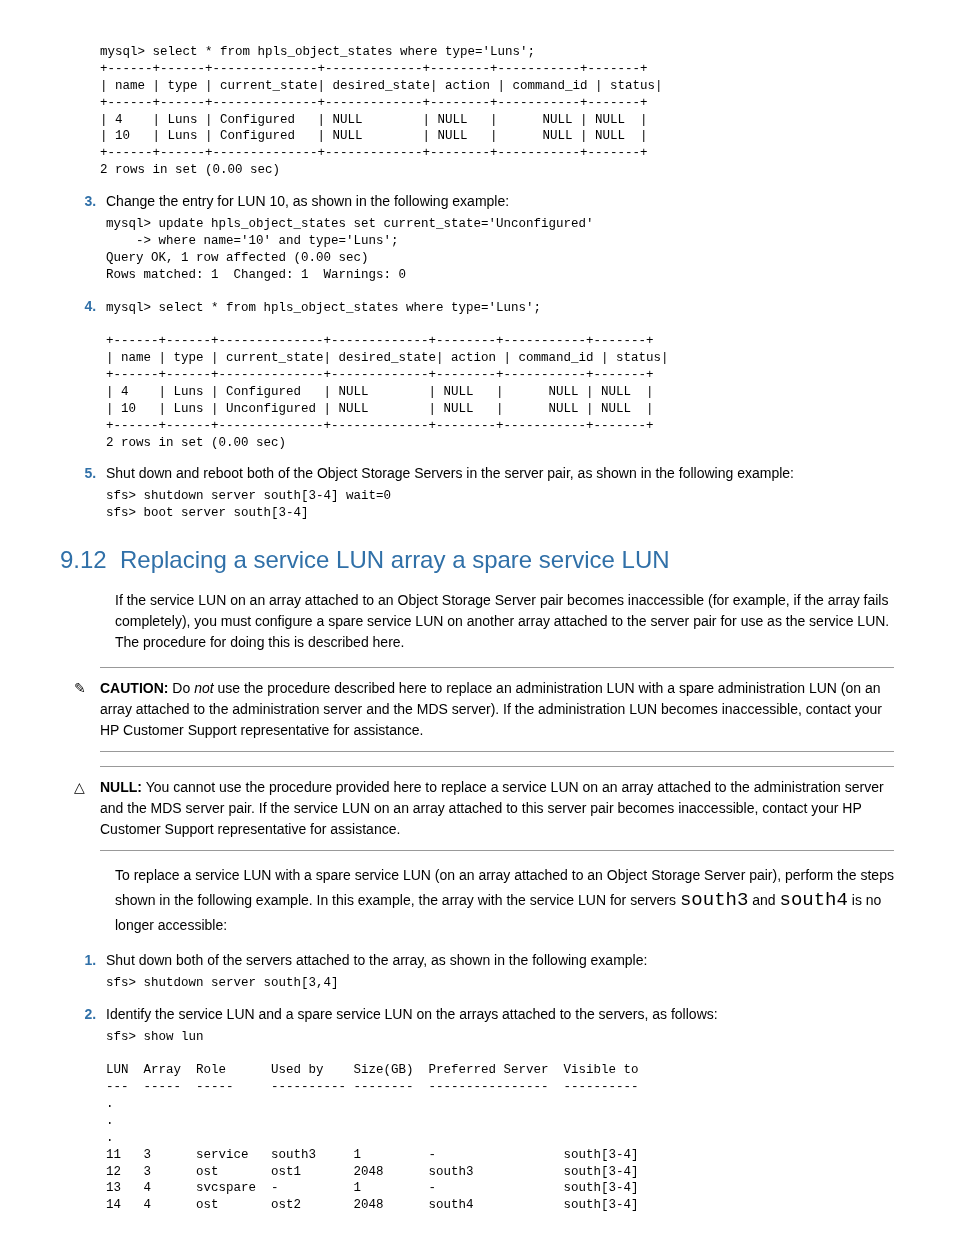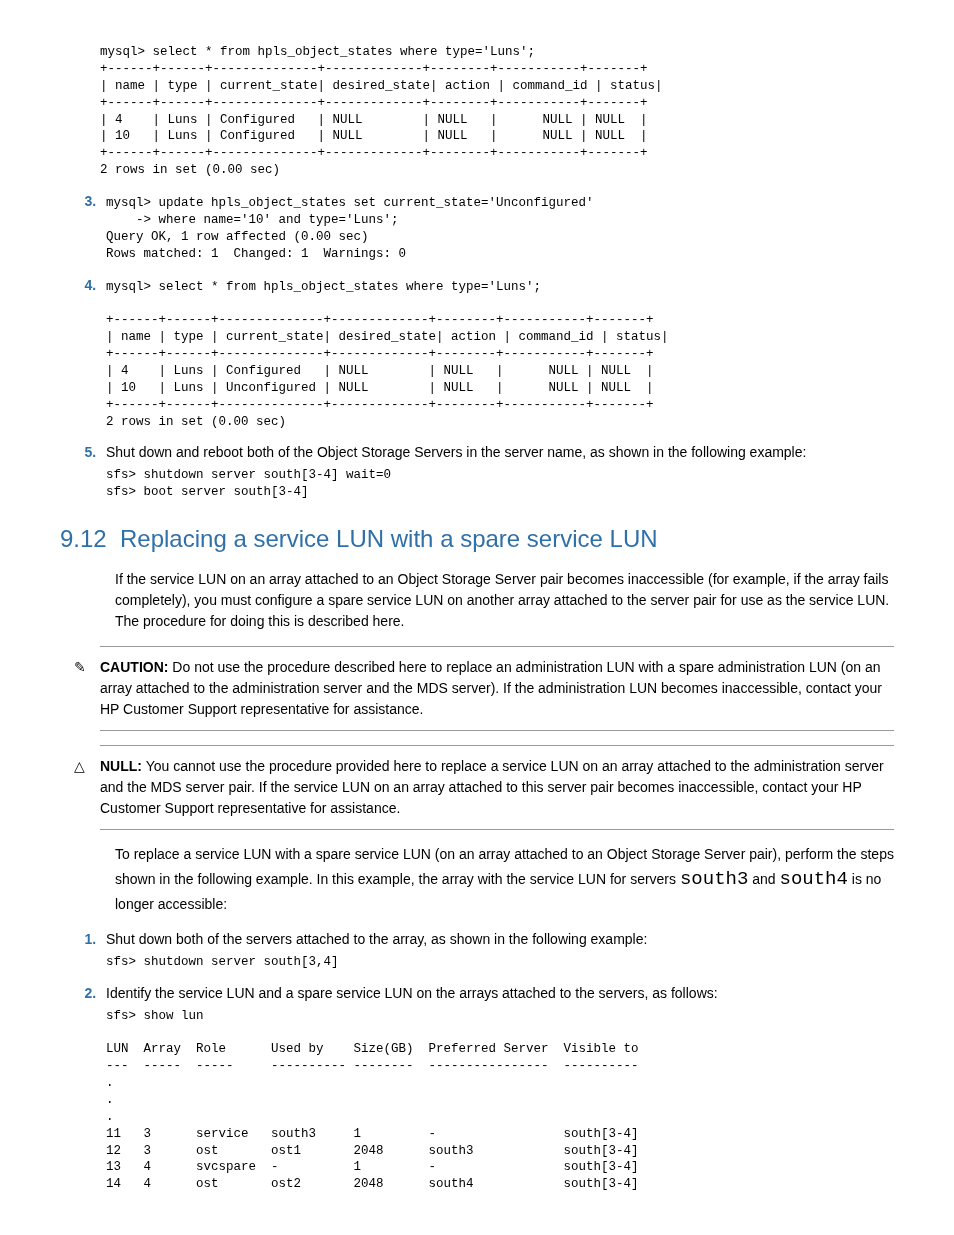--- a/index.html
+++ b/index.html
@@ -60,64 +60,66 @@
       font-size: 14px;
     }
     .admon-label {
       font-weight: bold;
     }
     .mono {
       font-family: "Courier New", monospace;
       font-size: 19px;
     }
     .italic {
+      font-style: italic;
     }
     .bold {
       font-weight: normal;
     }
   </style>
 </head>
 <body>
 
 <pre>mysql&gt; select * from hpls_object_states where type='Luns';
 +------+------+--------------+-------------+--------+-----------+-------+
 | name | type | current_state| desired_state| action | command_id | status|
 +------+------+--------------+-------------+--------+-----------+-------+
 | 4    | Luns | Configured   | NULL        | NULL   |      NULL | NULL  |
 | 10   | Luns | Configured   | NULL        | NULL   |      NULL | NULL  |
 +------+------+--------------+-------------+--------+-----------+-------+
 2 rows in set (0.00 sec)</pre>
 
 <ol start="3">
   <li>
+    <span>Change the entry for LUN 10, as shown in the following example:</span>
     <pre style="margin-left:0;">mysql&gt; update hpls_object_states set current_state='Unconfigured'
     -&gt; where name='10' and type='Luns';
 Query OK, 1 row affected (0.00 sec)
 Rows matched: 1  Changed: 1  Warnings: 0</pre>
   </li>
   <li>
     <pre style="margin-left:0;">mysql&gt; select * from hpls_object_states where type='Luns';
 
 +------+------+--------------+-------------+--------+-----------+-------+
 | name | type | current_state| desired_state| action | command_id | status|
 +------+------+--------------+-------------+--------+-----------+-------+
 | 4    | Luns | Configured   | NULL        | NULL   |      NULL | NULL  |
 | 10   | Luns | Unconfigured | NULL        | NULL   |      NULL | NULL  |
 +------+------+--------------+-------------+--------+-----------+-------+
 2 rows in set (0.00 sec)</pre>
   </li>
   <li>
-    <span>Shut down and reboot both of the Object Storage Servers in the server name, as shown in the following example:</span>
+    <span>Shut down and reboot both of the Object Storage Servers in the server pair, as shown in the following example:</span>
     <pre style="margin-left:0;">sfs&gt; shutdown server south[3-4] wait=0
 sfs&gt; boot server south[3-4]</pre>
   </li>
 </ol>
 
 <h2 class="section-heading">
-  <span class="section-num">9.12</span><span>Replacing a service LUN with a spare service LUN</span>
+  <span class="section-num">9.12</span><span>Replacing a service LUN array a spare service LUN</span>
 </h2>
 
 <p class="intro-text">If the service LUN on an array attached to an Object Storage Server pair becomes inaccessible (for example, if the array fails completely), you must configure a spare service LUN on another array attached to the server pair for use as the service LUN. The procedure for doing this is described here.</p>
 
 <div class="admon">
   <span class="admon-icon">✎</span>
   <span class="admon-label">CAUTION:</span><span>  Do </span><span class="italic">not</span><span> use the procedure described here to replace an administration LUN with a spare administration LUN (on an array attached to the administration server and the MDS server). If the administration LUN becomes inaccessible, contact your HP Customer Support representative for assistance.</span>
 </div>
 
 <div class="admon">

